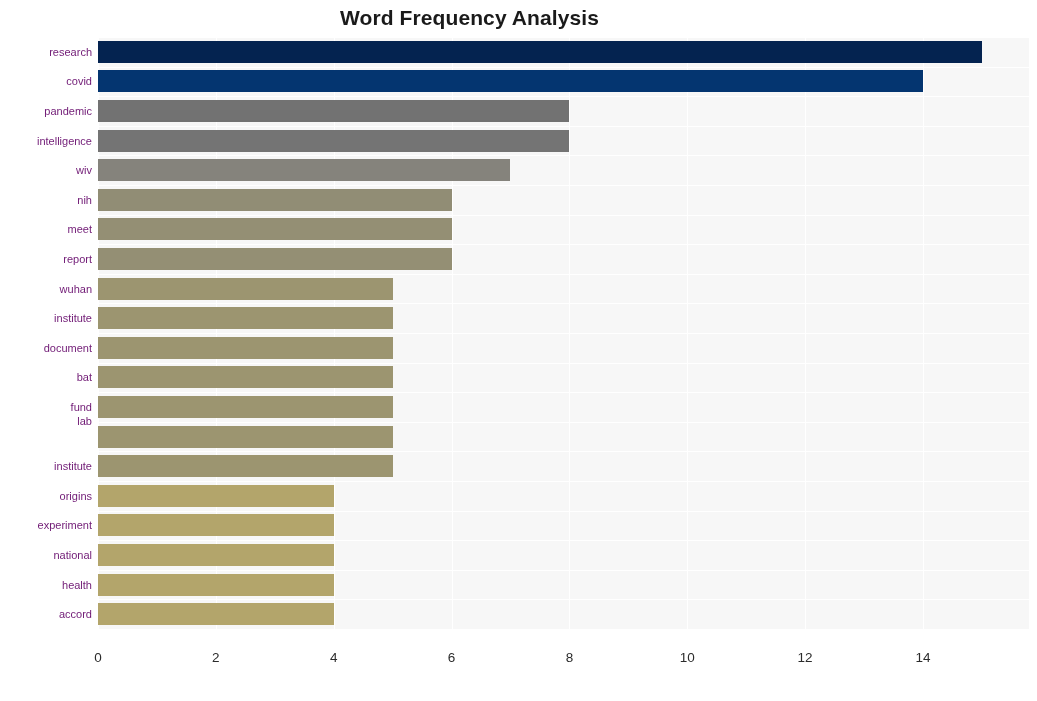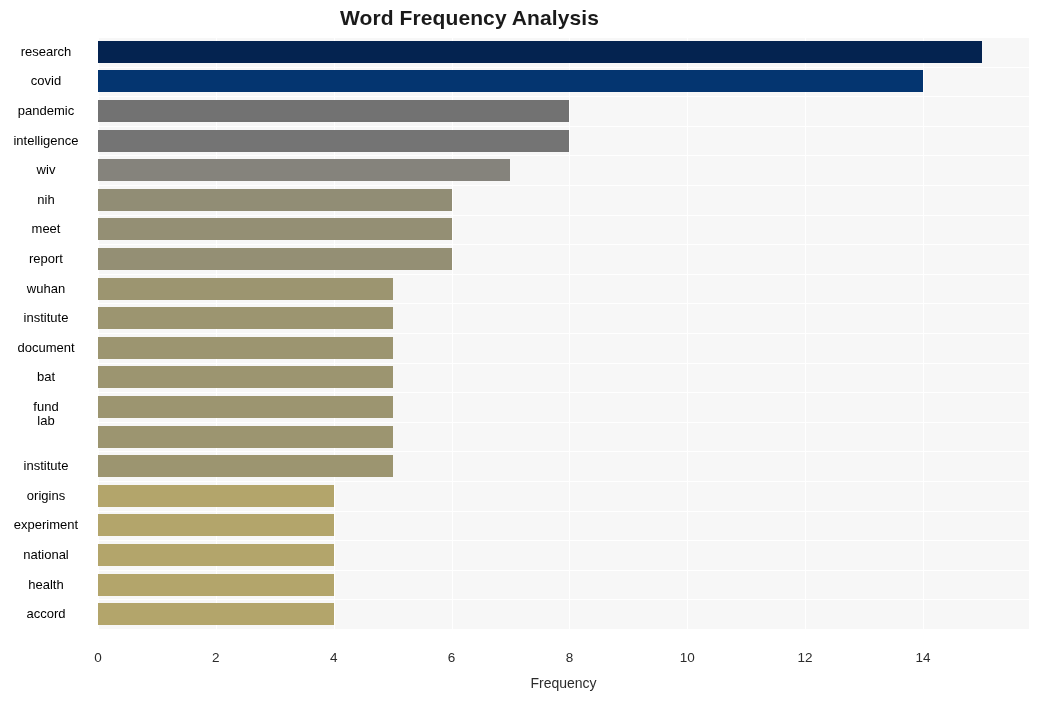--- a/index.html
+++ b/index.html
@@ -74,23 +74,23 @@
     position: absolute;
     left: 0;
     top: 37px;
     width: 92px;
     height: 592px;
   }
   .y-tick-label {
     position: absolute;
     right: 0;
     width: 92px;
-    text-align: center;
-    font-size: 13px;
-    color: #000000;
+    text-align: right;
+    font-size: 11px;
+    color: #701a75;
     white-space: nowrap;
     line-height: 14px;
   }
 
   
   #x-axis-labels {
     position: absolute;
     left: 0;
     top: 650px;
     width: 1037px;
@@ -208,15 +208,14 @@
       <div class="x-tick-label" style="left: 98px;">0</div>
       <div class="x-tick-label" style="left: 215.848px;">2</div>
       <div class="x-tick-label" style="left: 333.696px;">4</div>
       <div class="x-tick-label" style="left: 451.544px;">6</div>
       <div class="x-tick-label" style="left: 569.392px;">8</div>
       <div class="x-tick-label" style="left: 687.241px;">10</div>
       <div class="x-tick-label" style="left: 805.089px;">12</div>
       <div class="x-tick-label" style="left: 922.937px;">14</div>
     </div>
 
-  <div id="x-axis-title">Frequency</div>
 
 </div>
 
 </body></html>

